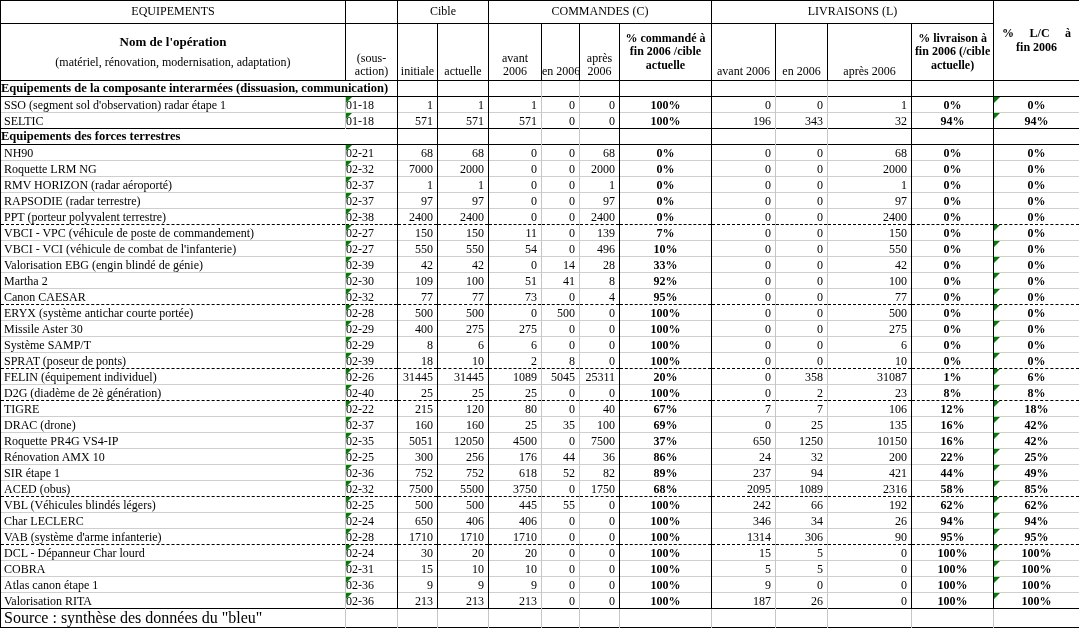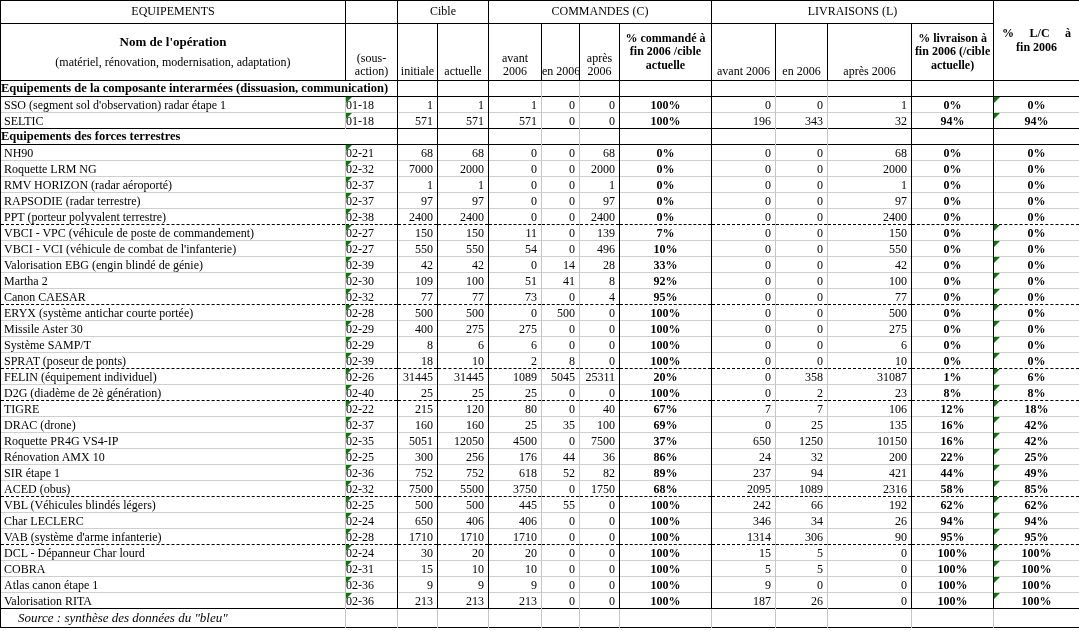--- a/index.html
+++ b/index.html
@@ -32,21 +32,21 @@
   tr.src td{border-top:1px solid #000;border-left:1px solid #c6c6c6;}
   tr.src td:first-child{border-left:none;}
   .sec-title{font-weight:bold;font-size:12.5px;white-space:nowrap;padding-left:0;}
   td.name{text-align:left;padding-left:3px;white-space:nowrap;}
   td.sa{}
   td.num{text-align:right;padding-right:4px;}
   td.pct{text-align:center;font-weight:bold;}
   td.rel{position:relative;}
   .tri{position:absolute;top:0;left:0;width:0;height:0;
        border-top:6px solid var(--ind,#008000);border-right:6px solid transparent;}
-  .src-note{font-style:italic;font-size:13px;padding-left:17px;white-space:nowrap;}
+  .src-note{font-size:16px;padding-left:3px;white-space:nowrap;}
 </style>
 </head>
 <body>
 
 <table>
   <colgroup>
     <col style="width:345px">
       <col style="width:52px">
       <col style="width:40px">
       <col style="width:51px">

